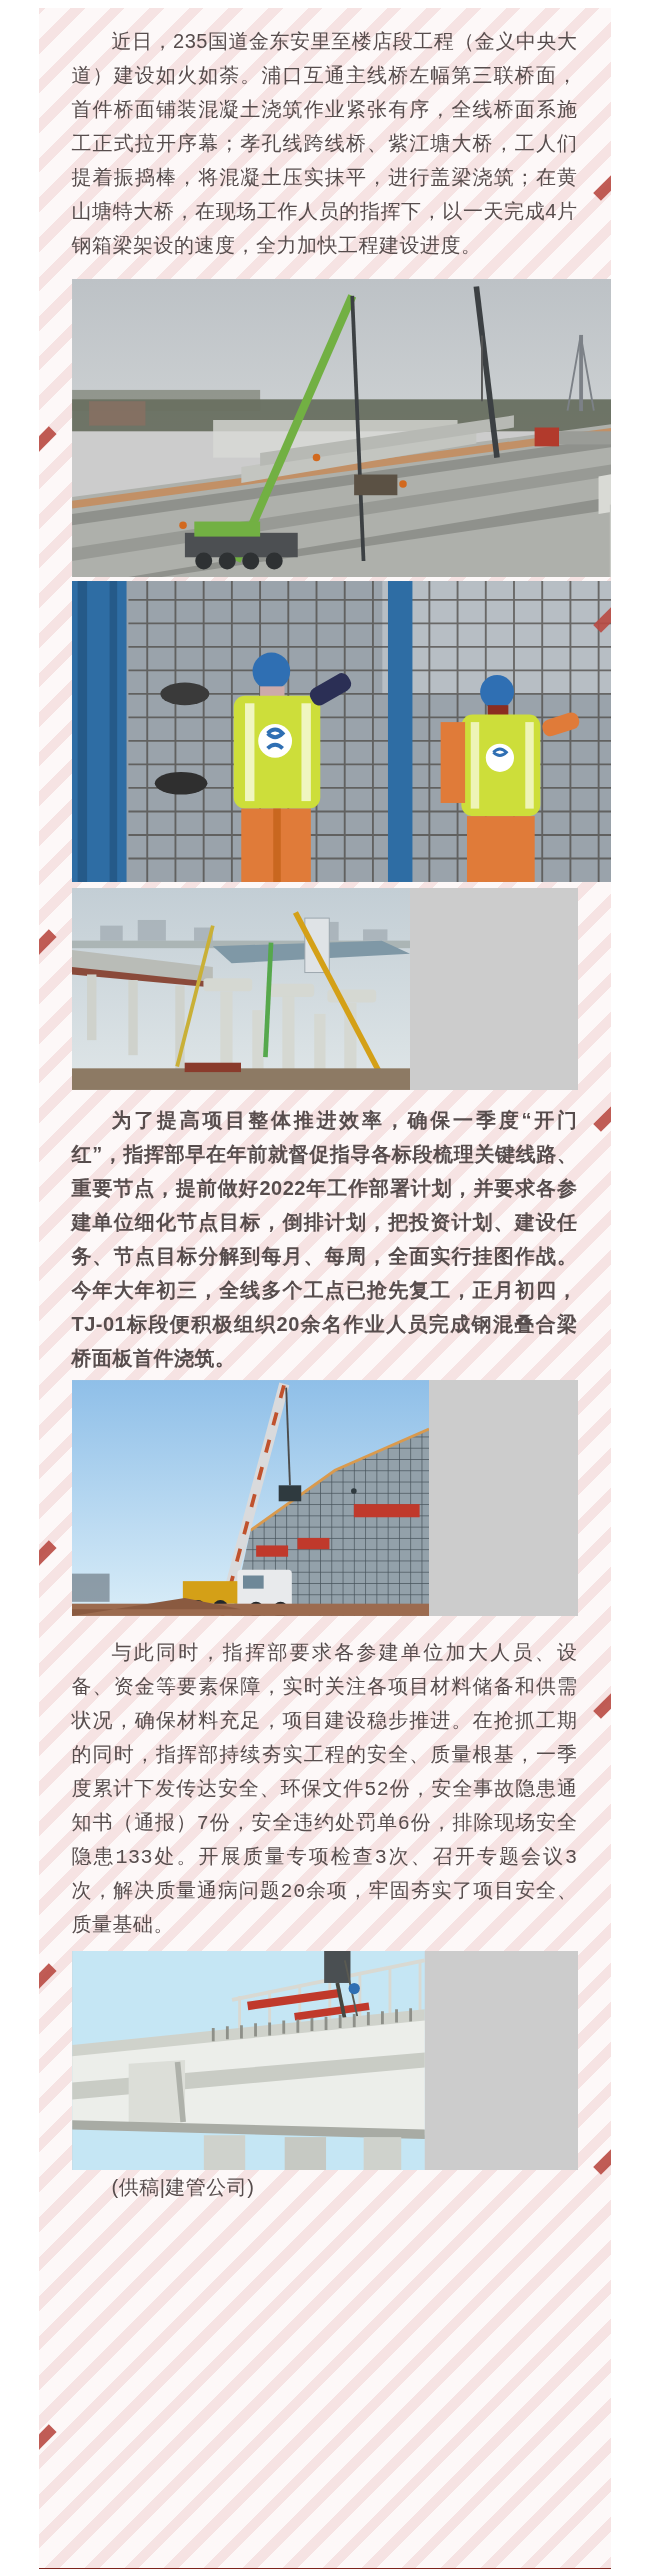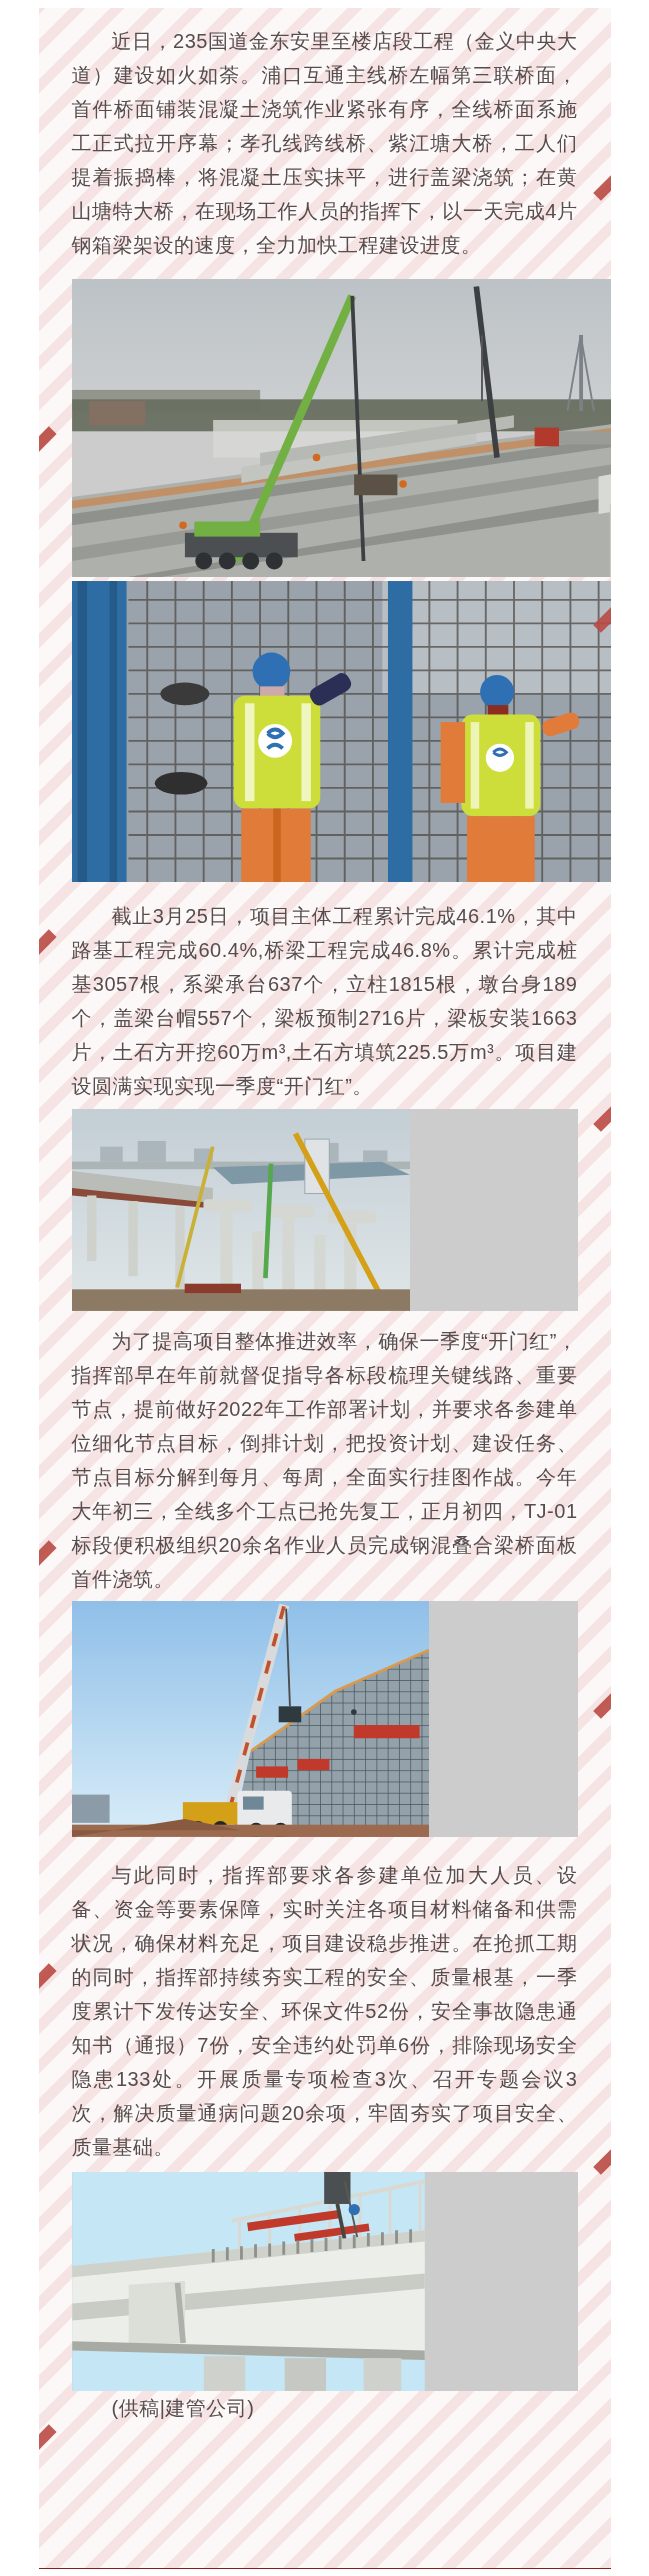--- a/index.html
+++ b/index.html
@@ -34,23 +34,23 @@
   .photo { display:block; overflow:hidden; background:#cccccc; }
   .photo svg { display:block; }
   .photo.wide   { width:584px; margin-left:auto; margin-right:auto; }
   .photo.narrow { margin-left:auto; margin-right:auto; }
   .mt-p1 { margin-top:24.4px !important; }
   .mt-i1 { margin-top:17px; }
   .mt-p2 { margin-top:23.5px !important; }
   .mt-i2 { margin-top:3.8px; }
   .mt-p3 { margin-top:17px !important; }
   .mt-i3 { margin-top:5.6px; }
-  .mt-p4 { margin-top:13px !important; }
+  .mt-p4 { margin-top:13px !important;font-weight:bold; }
   .mt-i4 { margin-top:5.6px; }
-  .mt-p5 { margin-top:20.7px !important; }
+  .mt-p5 { margin-top:20.7px !important;font-family:Liberation Mono, monospace; }
   .mt-i5 { margin-top:7.5px; }
   .mt-p6 { margin-top:19px !important; }
   .byline { text-align:left !important; }
 </style>
 </head>
 <body>
 
 <div class="page">
 
   <div class="top-strip"></div>
@@ -166,21 +166,20 @@
           <path d="M448,182 q7,-7 14,0 q-7,7 -14,0" stroke="#2f6fb3" stroke-width="3" fill="none"></path>
           <rect x="392" y="150" width="26" height="86" fill="#e07b39"></rect>
           <rect x="498" y="150" width="40" height="18" rx="8" fill="#e07b39" transform="rotate(-18 498 150)"></rect>
           <rect x="420" y="250" width="72" height="70" fill="#e07b39"></rect>
         </g>
 
         <rect x="580" y="180" width="41" height="140" fill="#d2602f" opacity="0.85"></rect>
       </svg>
     </div>
 
-    <p class="mt-p3">截止3月25日，项目主体工程累计完成46.1%，其中路基工程完成60.4%,桥梁工程完成46.8%。累计完成桩基3057根，系梁承台637个，立柱1815根，墩台身189个，盖梁台帽557个，梁板预制2716片，梁板安装1663片，土石方开挖60万m³,土石方填筑225.5万m³。项目建设圆满实现实现一季度“开门红”。</p>
 
     <div class="photo narrow mt-i3">
       <svg width="338" height="202" viewBox="0 0 360 215" xmlns="http://www.w3.org/2000/svg">
         <defs>
           <linearGradient id="sky3" x1="0" y1="0" x2="0" y2="1">
             <stop offset="0" stop-color="#c3ced5"></stop>
               <stop offset="1" stop-color="#dfe6e8"></stop>
           </linearGradient>
         </defs>
         <rect width="360" height="215" fill="url(#sky3)"></rect>

